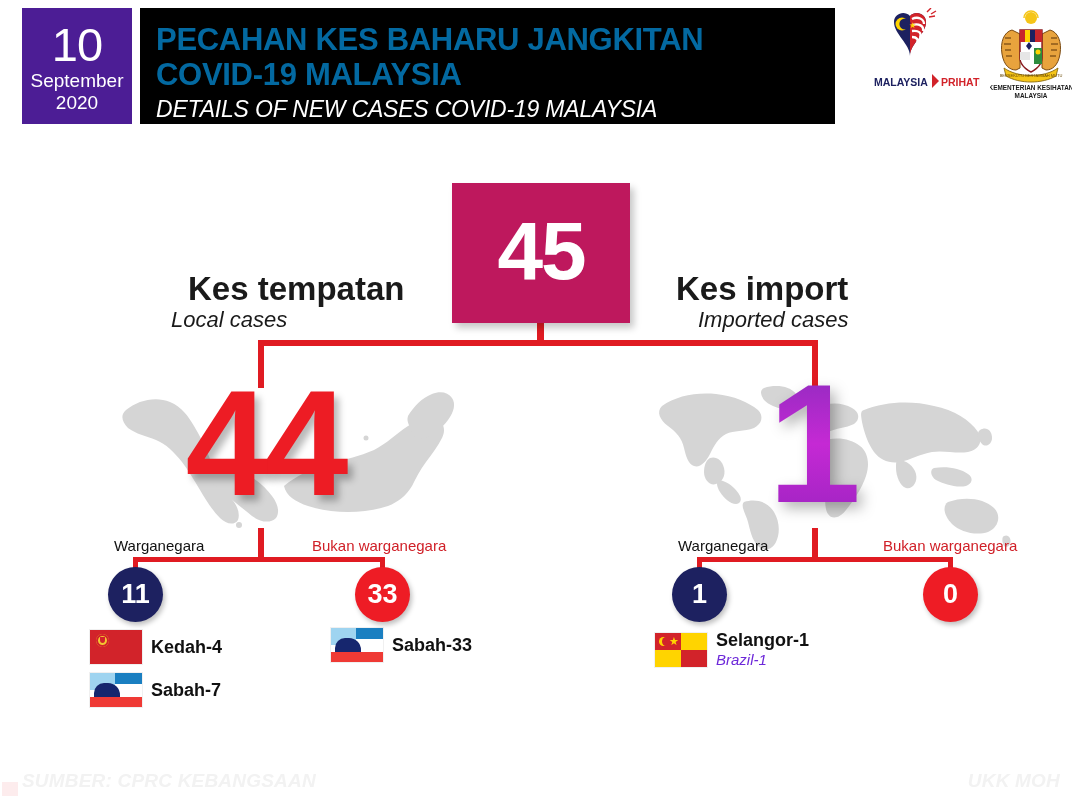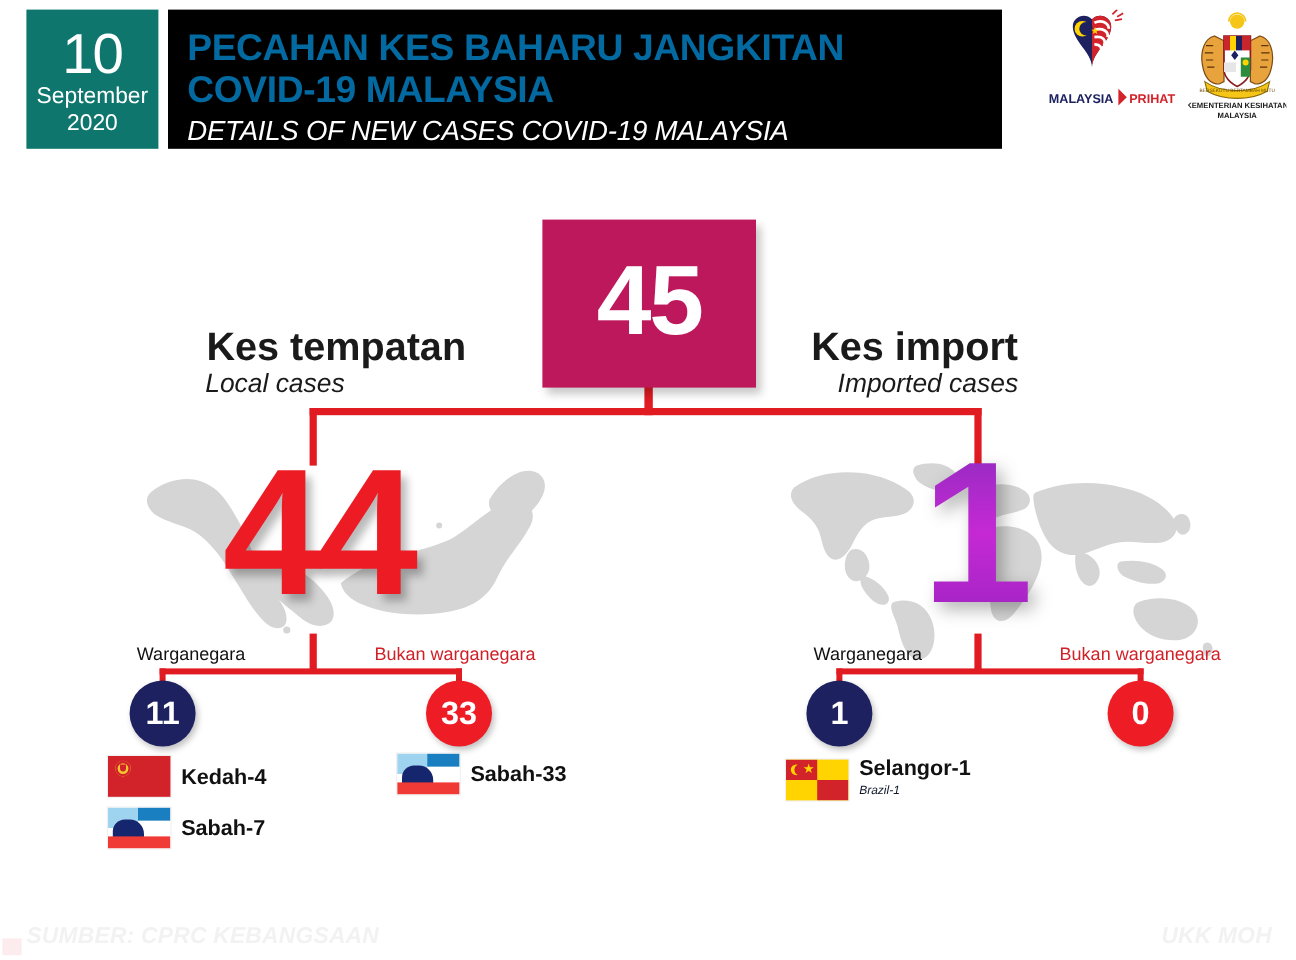--- a/index.html
+++ b/index.html
@@ -13,21 +13,21 @@
     font-family: "Liberation Sans", sans-serif;
     -webkit-font-smoothing: antialiased;
   }
   .abs { position: absolute; }
 
   
   #header-band { left: 0; top: 0; width: 1080px; height: 132px; }
 
   #date-box {
     left: 22px; top: 8px; width: 110px; height: 116px;
-    background: #0f766e;
+    background: #4c1d95;
     color: #ffffff;
     display: flex; flex-direction: column;
     align-items: center; justify-content: center;
     line-height: 1;
   }
   #date-day { font-size: 47px; font-weight: 300; letter-spacing: -1px; margin-bottom: 1px; }
   #date-month { font-size: 19px; font-weight: 300; margin-top: 2px; }
   #date-year { font-size: 19px; font-weight: 300; margin-top: 3px; }
 
   #title-box {
@@ -113,21 +113,21 @@
     box-shadow: 2px 3px 5px rgba(0,0,0,0.25);
   }
   .circle.navy { background: #1d2160; }
   .circle.red  { background: #ee1c25; }
 
   
   .flag-row { display: flex; align-items: center; padding-left: 33px; }
   .flag { width: 52px; height: 34px; margin-right: 9px; flex: 0 0 auto;
           box-shadow: 0 0 0 1px rgba(0,0,0,0.06); position: relative; overflow: hidden; }
   .flag-text { font-size: 18px; font-weight: bold; color: #111111; line-height: 21px; white-space: nowrap; }
-  .flag-sub  { font-size: 10px; font-style: italic; color: #0f172a; line-height: 18px; white-space: nowrap; }
+  .flag-sub  { font-size: 15px; font-style: italic; color: #6d28d9; line-height: 18px; white-space: nowrap; }
 
   
   .flag-kedah { background: #d2232a; }
   .flag-kedah .crest {
     position: absolute; left: 6px; top: 4px; width: 13px; height: 13px;
     border-radius: 50%; background: #f3c631;
     box-shadow: inset 0 0 0 2px #d2232a;
   }
   .flag-kedah .crest:after {
     content: ""; position: absolute; left: 4px; top: 3px;
@@ -251,21 +251,21 @@
       <text x="41" y="90" font-size="6.4" font-weight="bold" text-anchor="middle" fill="#1a1a1a" font-family="'Liberation Sans',sans-serif">MALAYSIA</text>
     </svg>
   </div>
 </div>
 
 <div class="abs conn" style="left:537px; top:318px; width:7px; height:28px;"></div>
 <div class="abs conn" style="left:258px; top:340px; width:560px; height:6px;"></div>
 <div class="abs conn" style="left:258px; top:340px; width:6px; height:48px;"></div>
 <div class="abs conn" style="left:812px; top:340px; width:6px; height:48px;"></div>
 
-<div class="abs sec-title" style="left:172px; top:271px;">Kes tempatan</div>
+<div class="abs sec-title" style="left:188px; top:271px;">Kes tempatan</div>
 <div class="abs sec-sub" style="left:171px; top:307px;">Local cases</div>
 
 <div id="map-malaysia" class="abs">
   <svg width="352" height="160" viewBox="0 0 352 160">
     <g fill="#d5d5d5">
 
       <path d="M18 28 C30 18 48 14 62 20 C74 25 80 34 86 44 C92 54 96 62 100 72
                C104 82 108 92 112 100 C116 108 122 114 126 120 C130 126 132 132 130 138
                C126 144 118 142 112 136 C104 128 98 118 92 108 C86 98 80 88 74 80
                C66 70 58 62 48 58 C38 54 28 52 20 46 C14 40 12 33 18 28 Z"></path>

